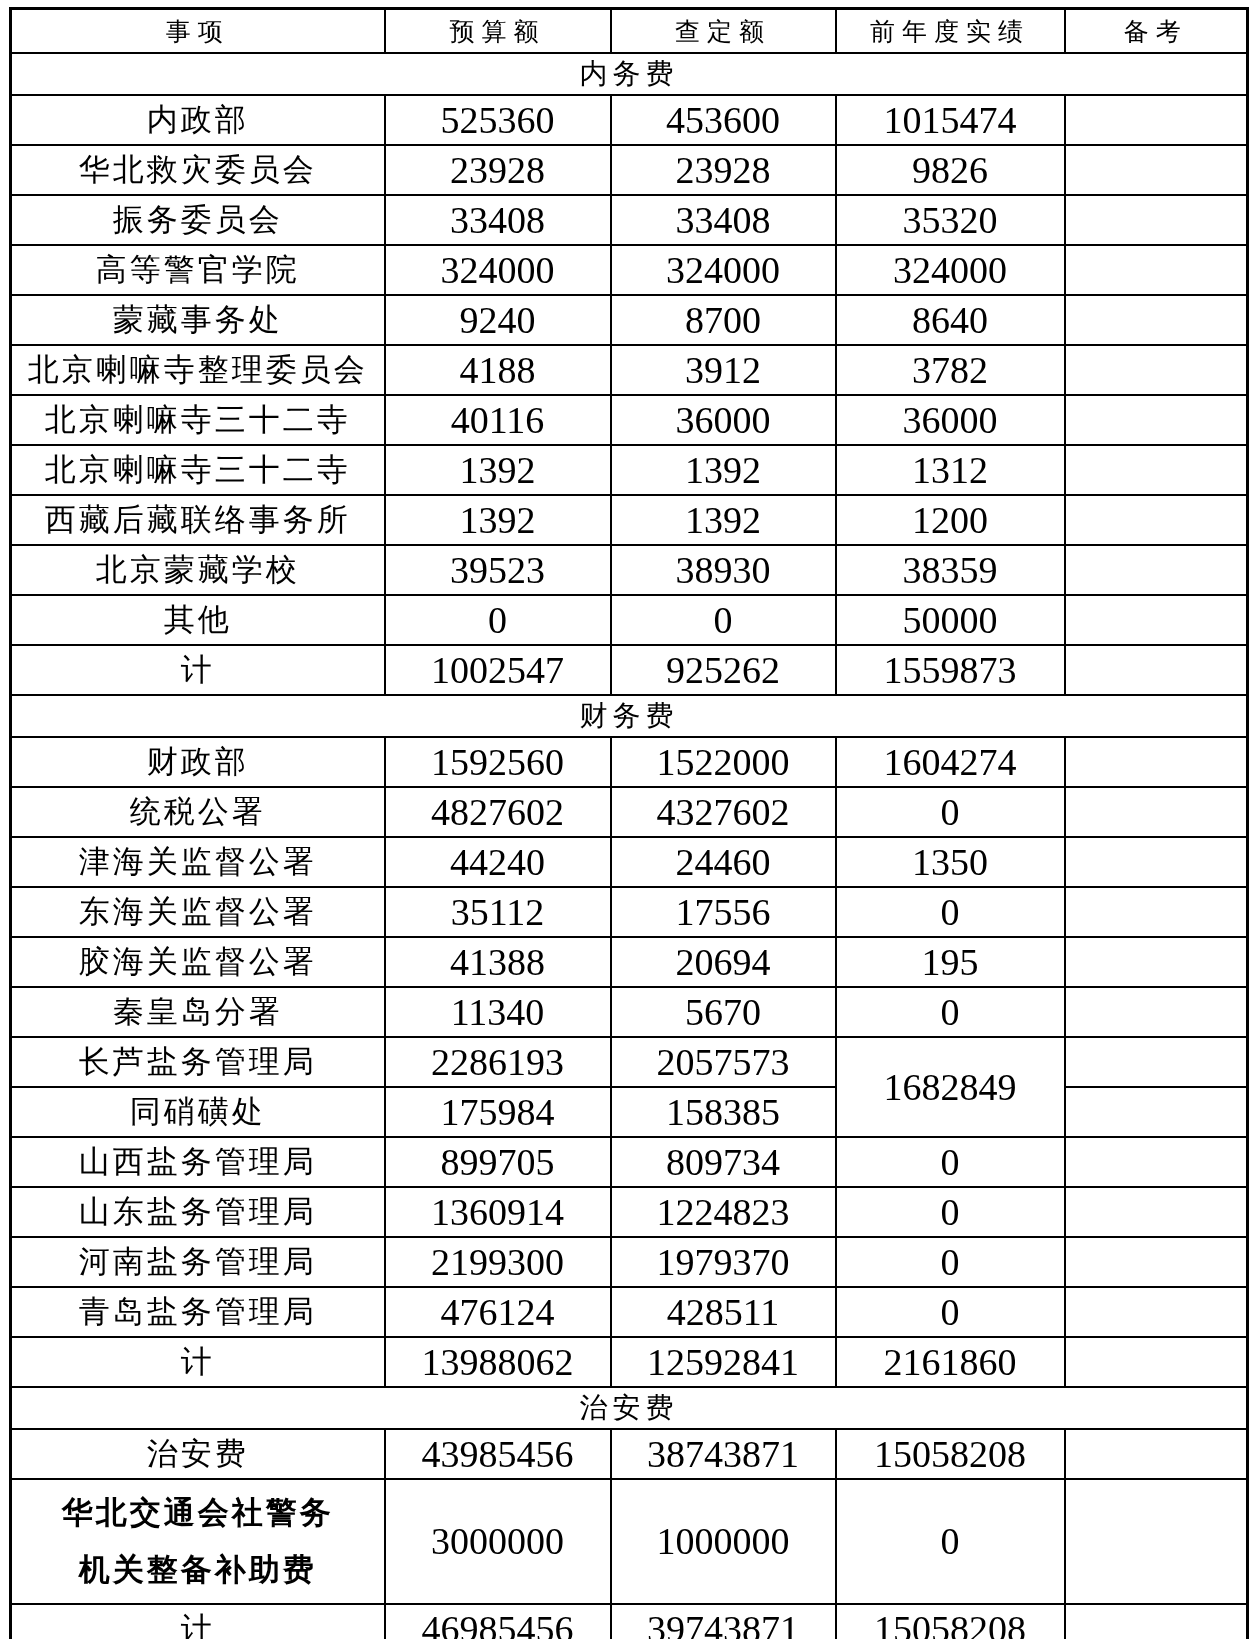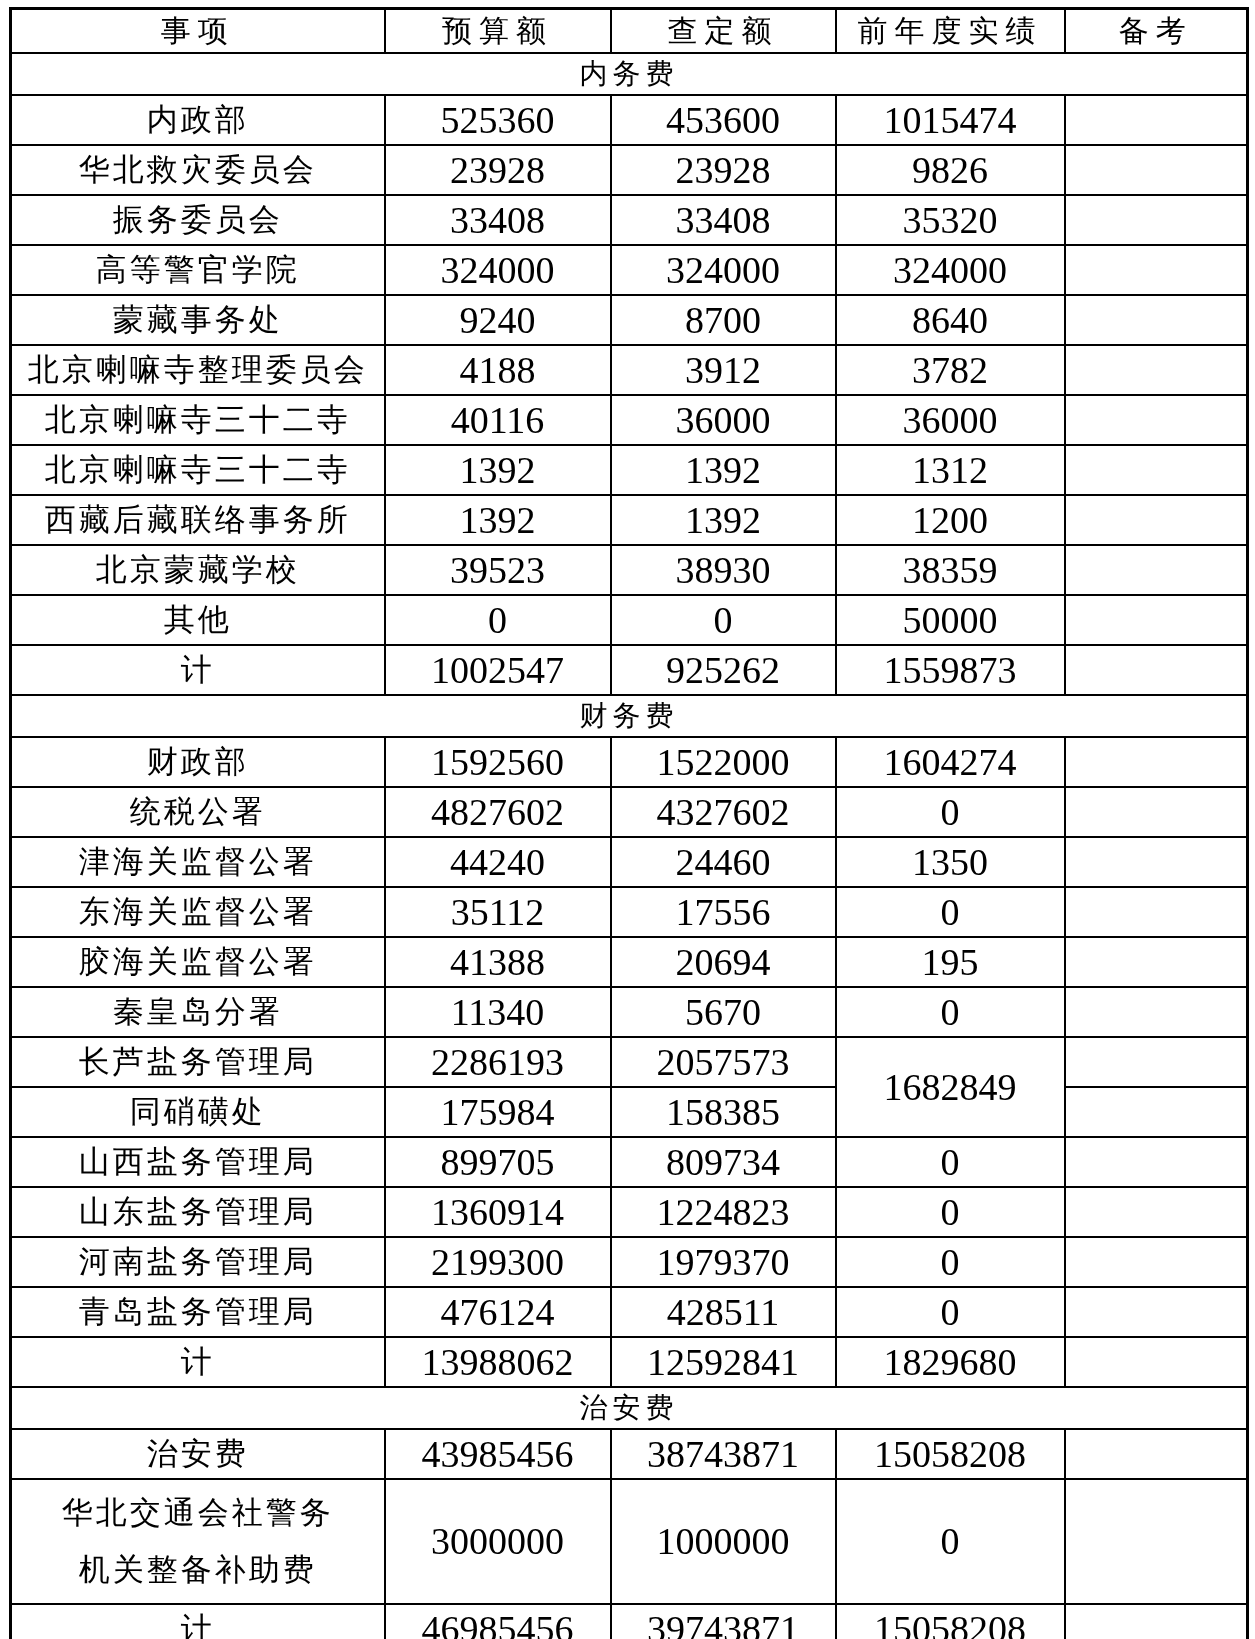--- a/index.html
+++ b/index.html
@@ -24,21 +24,21 @@
   table.budget th,
   table.budget td {
     border: 2px solid #000000;
     text-align: center;
     vertical-align: middle;
     padding: 0 2px;
     overflow: hidden;
   }
   th.col-header {
     font-weight: normal;
-    font-size: 30px;
+    font-size: 25px;
     letter-spacing: 7px;
     height: 42px;
     border-radius: 21px;
   }
   td.section-cell {
     font-size: 28px;
     letter-spacing: 5px;
     height: 40px;
   }
   td.item {
@@ -52,20 +52,21 @@
     font-variant-numeric: lining-nums;
   }
   td.remark {
     height: 48px;
   }
   tr.tall-row td.item {
     white-space: pre-line;
     line-height: 1.85;
     height: 104px;
     padding: 4px 2px;
+    font-weight: bold;
   }
   tr.tall-row td.num,
   tr.tall-row td.remark {
     height: 104px;
   }
 </style>
 </head>
 <body>
 
 <div class="page">
@@ -261,21 +262,21 @@
       <td class="item">青岛盐务管理局</td>
       <td class="num">476124</td>
       <td class="num">428511</td>
       <td class="num">0</td>
       <td class="remark"></td>
     </tr>
     <tr>
       <td class="item">计</td>
       <td class="num">13988062</td>
       <td class="num">12592841</td>
-      <td class="num">1829680</td>
+      <td class="num">2161860</td>
       <td class="remark"></td>
     </tr>
 
     <tr>
       <td colspan="5" class="section-cell">治安费</td>
     </tr>
 
     <tr>
       <td class="item">治安费</td>
       <td class="num">43985456</td>

